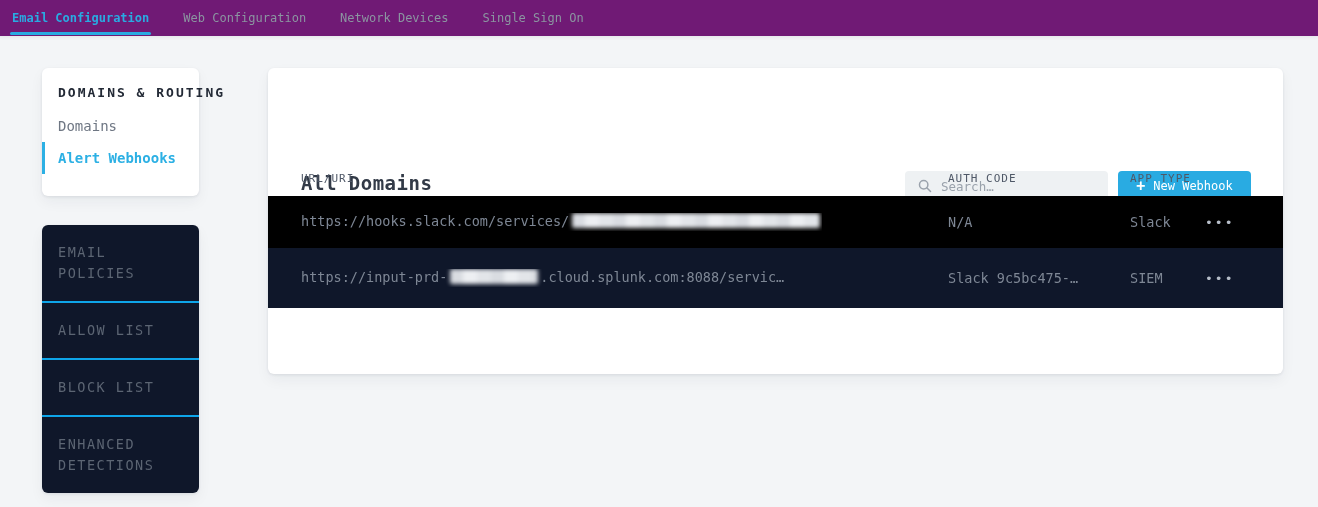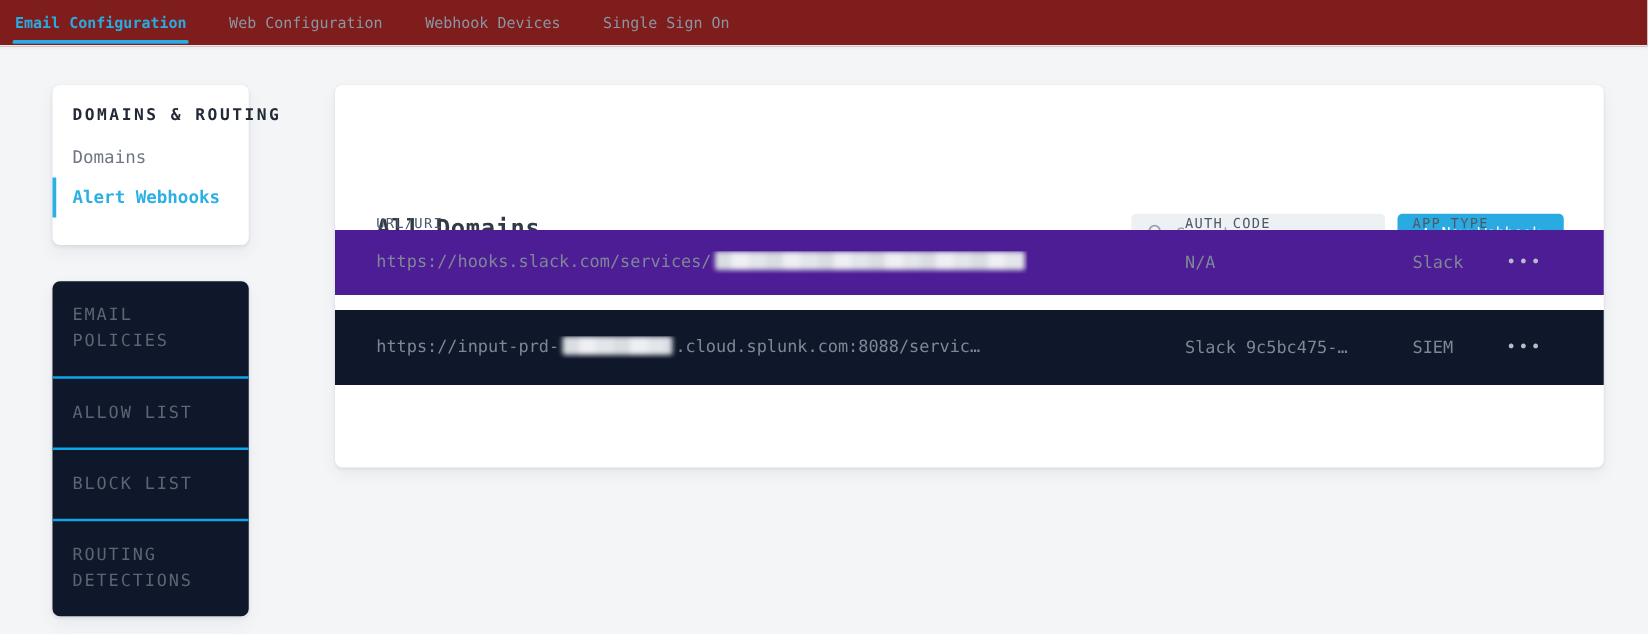--- a/index.html
+++ b/index.html
@@ -6,21 +6,21 @@
   html,body { width:1318px; height:507px; }
   body {
     font-family:"DejaVu Sans Mono","Liberation Mono",monospace;
     background:#f3f5f7;
     position:relative;
     overflow:hidden;
   }
   
   .topbar {
     position:absolute; left:0; top:0; width:1318px; height:37px;
-    background:#7f1d1d;
+    background:#701a75;
     border-bottom:1px solid #e8ebee;
     box-shadow:0 1px 3px rgba(30,40,60,.05);
     display:flex; align-items:stretch;
     padding-left:10px;
     z-index:5;
   }
   .tab {
     position:relative;
     display:flex; align-items:center;
     padding:0 2px; margin-right:30px;
@@ -88,21 +88,21 @@
   .thead { position:absolute; left:0; top:100px; width:100%; height:28px; }
   .th {
     position:absolute; top:4px;
     font-size:11px; font-weight:normal; color:#4f5867; letter-spacing:1px;
     white-space:nowrap;
   }
   .col-url  { left:33px; }
   .col-auth { left:680px; }
   .col-app  { left:862px; }
   .trow { position:absolute; left:0; width:100%; }
-  .trow.row-0 { top:116px; height:52px; background:#4c1d95; }
+  .trow.row-0 { top:128px; height:52px; background:#000000; }
   .trow.row-1 { top:180px; height:60px; background:#0f172a; }
   .cell {
     position:absolute; top:50%; transform:translateY(-50%);
     font-size:13.5px; color:#7e8795; white-space:nowrap;
   }
   .cell.url  { left:33px; max-width:630px; overflow:hidden; }
   .cell.auth { left:680px; }
   .cell.app  { left:862px; }
   .redact {
     display:inline-block; vertical-align:middle;
@@ -118,35 +118,35 @@
     color:#b6bdc8; font-size:13px; letter-spacing:2px;
     font-family:inherit; line-height:1;
   }
 </style>
 </head>
 <body>
 
 <nav class="topbar">
   <div class="tab active">Email Configuration</div>
   <div class="tab">Web Configuration</div>
-  <div class="tab">Webhook Devices</div>
+  <div class="tab">Network Devices</div>
   <div class="tab">Single Sign On</div>
 </nav>
 
 <aside class="card card-domains">
   <h2 class="card-title">DOMAINS &amp; ROUTING</h2>
   <div class="side-item">Domains</div>
   <div class="side-item active">Alert Webhooks</div>
 </aside>
 
 <aside class="card card-accordion">
   <div class="acc-section">EMAIL POLICIES</div>
   <div class="acc-section">ALLOW LIST</div>
   <div class="acc-section">BLOCK LIST</div>
-  <div class="acc-section">ROUTING DETECTIONS</div>
+  <div class="acc-section">ENHANCED DETECTIONS</div>
 </aside>
 
 <main class="panel">
   <h1 class="panel-title" style="top:104px;">All Domains</h1>
 
   <div class="search-wrap">
     <svg class="search-icon" viewBox="0 0 16 16">
       <circle cx="6.5" cy="6.5" r="4.8" fill="none" stroke="#9aa2ac" stroke-width="1.7"></circle>
       <line x1="10.3" y1="10.3" x2="14.3" y2="14.3" stroke="#9aa2ac" stroke-width="1.7" stroke-linecap="round"></line>
     </svg>

